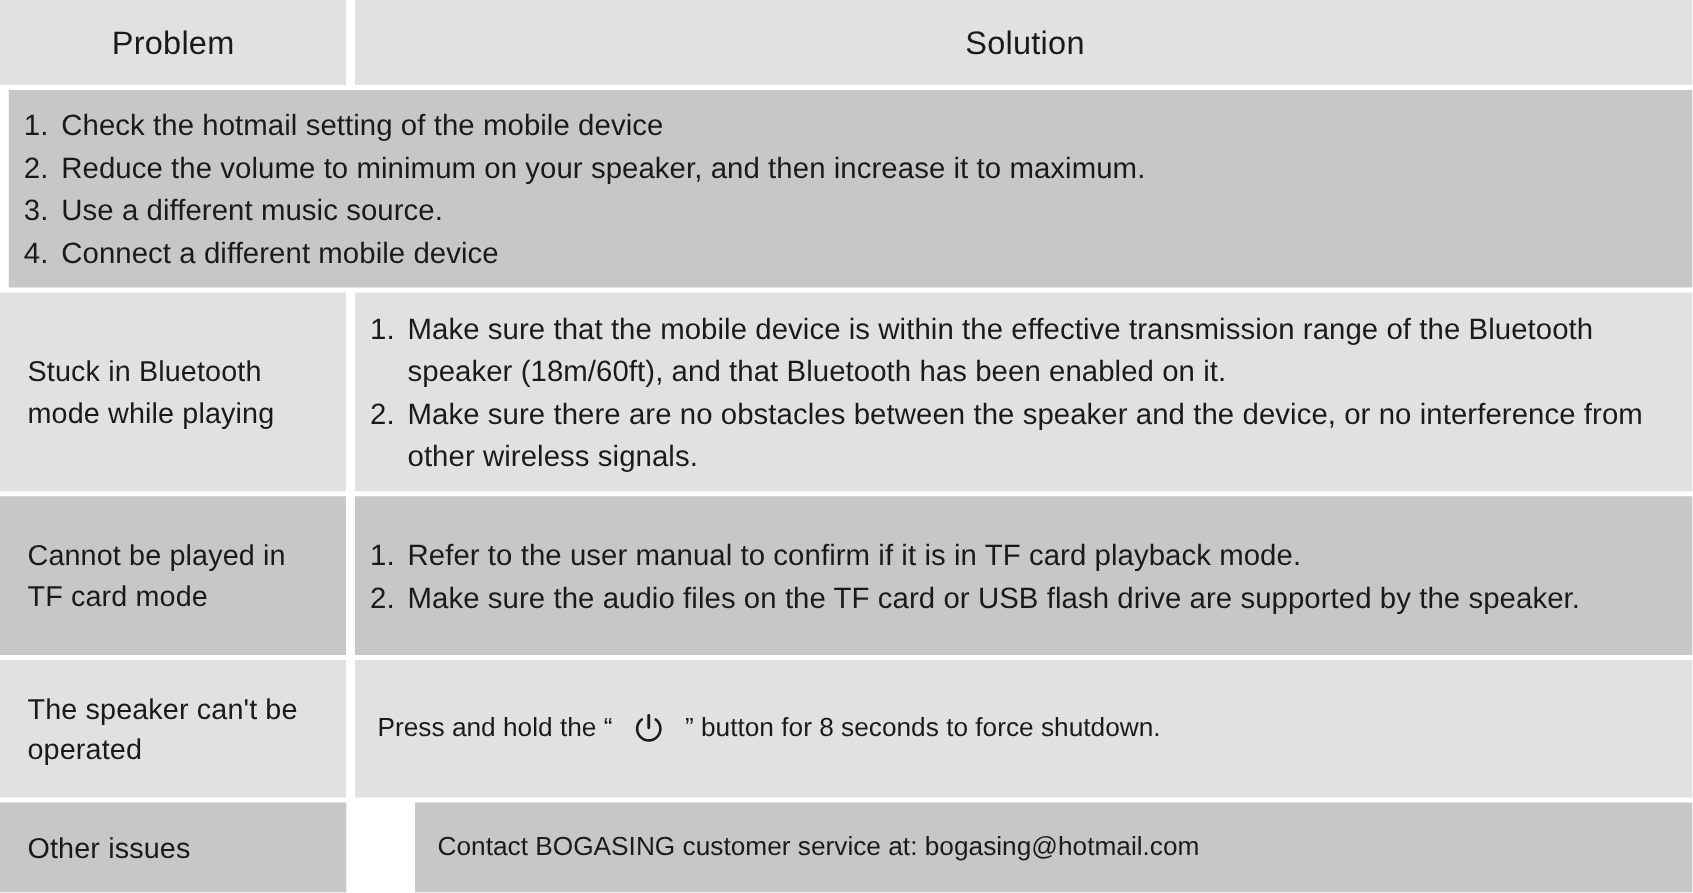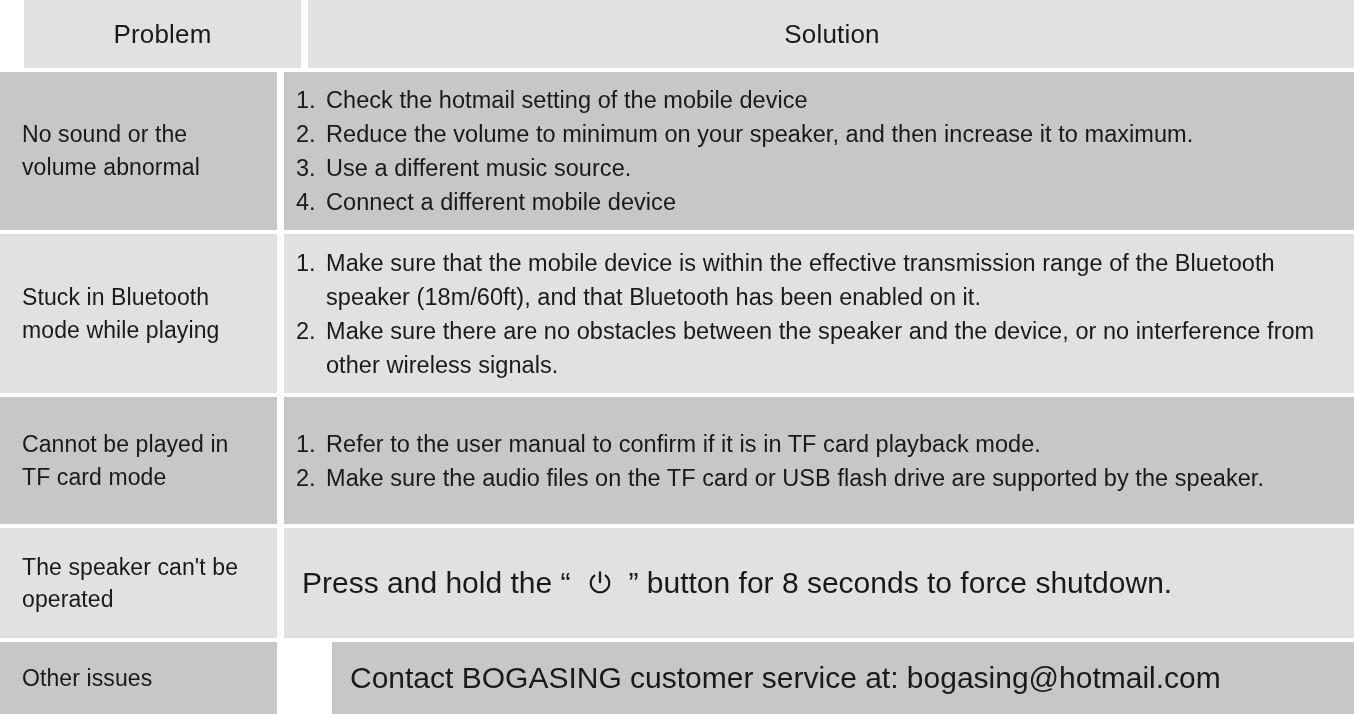--- a/index.html
+++ b/index.html
@@ -56,21 +56,21 @@
     justify-content: center;
   }
 
   
   .tint-light .cell-problem,
   .tint-light .cell-solution { background: #e1e1e1; }
   .tint-dark  .cell-problem,
   .tint-dark  .cell-solution { background: #c5c7c8; }
 
   
-  .row-header { height: 70px; padding-left: 24px; }
+  .row-header { height: 70px; }
   .row-header .cell-problem,
   .row-header .cell-solution {
     align-items: center;
     justify-content: center;
   }
   .header-text {
     font-size: 26px;
     line-height: 1.1;
     letter-spacing: 0.2px;
   }
@@ -104,21 +104,21 @@
   .sol-num {
     flex: 0 0 auto;
     width: 30px;
     text-align: left;
   }
   .sol-body {
     flex: 1 1 auto;
   }
 
   .sol-plain {
-    font-size: 30px;
+    font-size: 21px;
     line-height: 1.45;
     padding-left: 6px;
     display: flex;
     align-items: center;
     flex-wrap: nowrap;
     white-space: nowrap;
   }
 
   .power-icon {
     display: inline-block;
@@ -139,23 +139,20 @@
     <div class="cell-problem">
       <span class="header-text">Problem</span>
     </div>
     <div class="gutter"></div>
     <div class="cell-solution">
       <span class="header-text">Solution</span>
     </div>
   </div>
 
   <div class="row row-1 tint-dark">
-    <div class="cell-problem">
-      <span class="problem-text">No sound or the volume abnormal</span>
-    </div>
     <div class="gutter"></div>
     <div class="cell-solution">
       <ul class="sol-list">
         <li class="sol-item">
           <span class="sol-num">1.</span>
           <span class="sol-body">Check the hotmail setting of the mobile device</span>
         </li>
         <li class="sol-item">
           <span class="sol-num">2.</span>
           <span class="sol-body">Reduce the volume to minimum on your speaker, and then increase it to maximum.</span>

